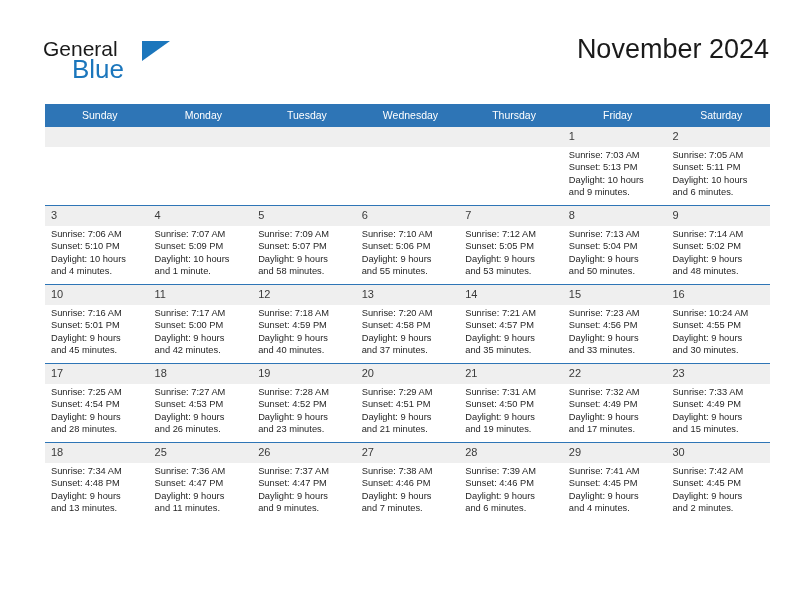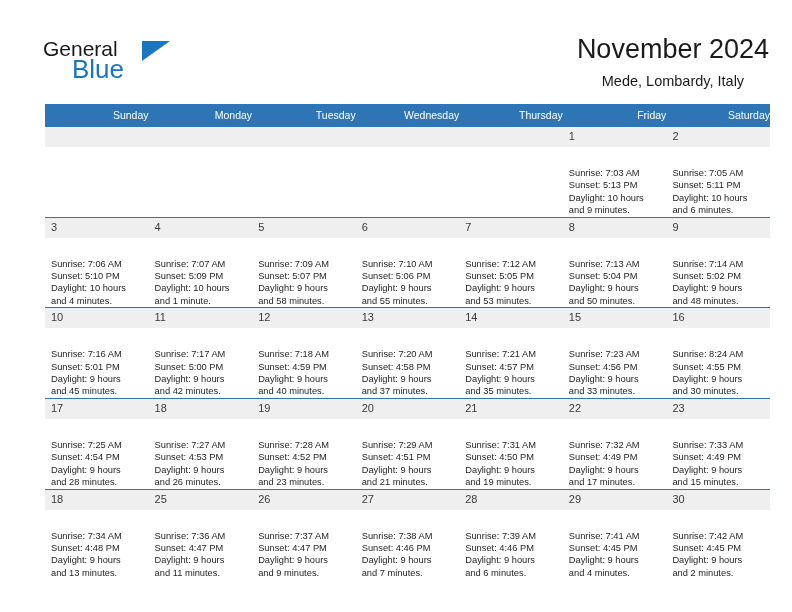--- a/index.html
+++ b/index.html
@@ -94,21 +94,21 @@
     top: 104px;
     width: 725px;
     border-collapse: collapse;
     table-layout: fixed;
   }
   .calendar th {
     background: #2e75b6;
     color: #ffffff;
     font-size: 10.5px;
     font-weight: normal;
-    text-align: right;
+    text-align: center;
     padding: 5px 0 5px 6px;
     height: 12px;
     border: none;
     line-height: 13px;
   }
   .calendar td {
     width: 103.57px;
     height: 78px;
     vertical-align: top;
     padding: 0;
@@ -123,21 +123,21 @@
     display: block;
     background: #efefef;
     font-size: 11px;
     color: #3a3a3a;
     padding: 3px 0 4px 6px;
     line-height: 13px;
     height: 13px;
   }
   .dayinfo {
     display: block;
-    padding: 20px 4px 0 6px;
+    padding: 2px 4px 0 6px;
     font-size: 9.3px;
     color: #262626;
     line-height: 12.4px;
   }
   .dayinfo span {
     display: block;
     white-space: nowrap;
   }
   td.empty .daynum {
     color: transparent;
@@ -151,21 +151,20 @@
   <div class="header">
 
     <div class="logo">
       <span class="logo-general">General</span>
       <span class="logo-triangle"></span>
       <span class="logo-blue">Blue</span>
     </div>
 
     <div class="title-block">
       <h1 class="cal-title">November 2024</h1>
-      <div class="cal-subtitle">Mede, Lombardy, Italy</div>
     </div>
 
   </div>
 
   <table class="calendar">
     <thead>
       <tr id="weekday-row">
           <th>Sunday</th>
           <th>Monday</th>
           <th>Tuesday</th>
@@ -327,21 +326,21 @@
             <span class="dayinfo">
               <span>Sunrise: 7:23 AM</span>
               <span>Sunset: 4:56 PM</span>
               <span>Daylight: 9 hours</span>
               <span>and 33 minutes.</span>
             </span>
           </td>
           <td class="day-cell">
             <span class="daynum">16</span>
             <span class="dayinfo">
-              <span>Sunrise: 8:24 AM</span>
+              <span>Sunrise: 10:24 AM</span>
               <span>Sunset: 4:55 PM</span>
               <span>Daylight: 9 hours</span>
               <span>and 30 minutes.</span>
             </span>
           </td>
         </tr>
         <tr>
           <td class="day-cell">
             <span class="daynum">17</span>
             <span class="dayinfo">

